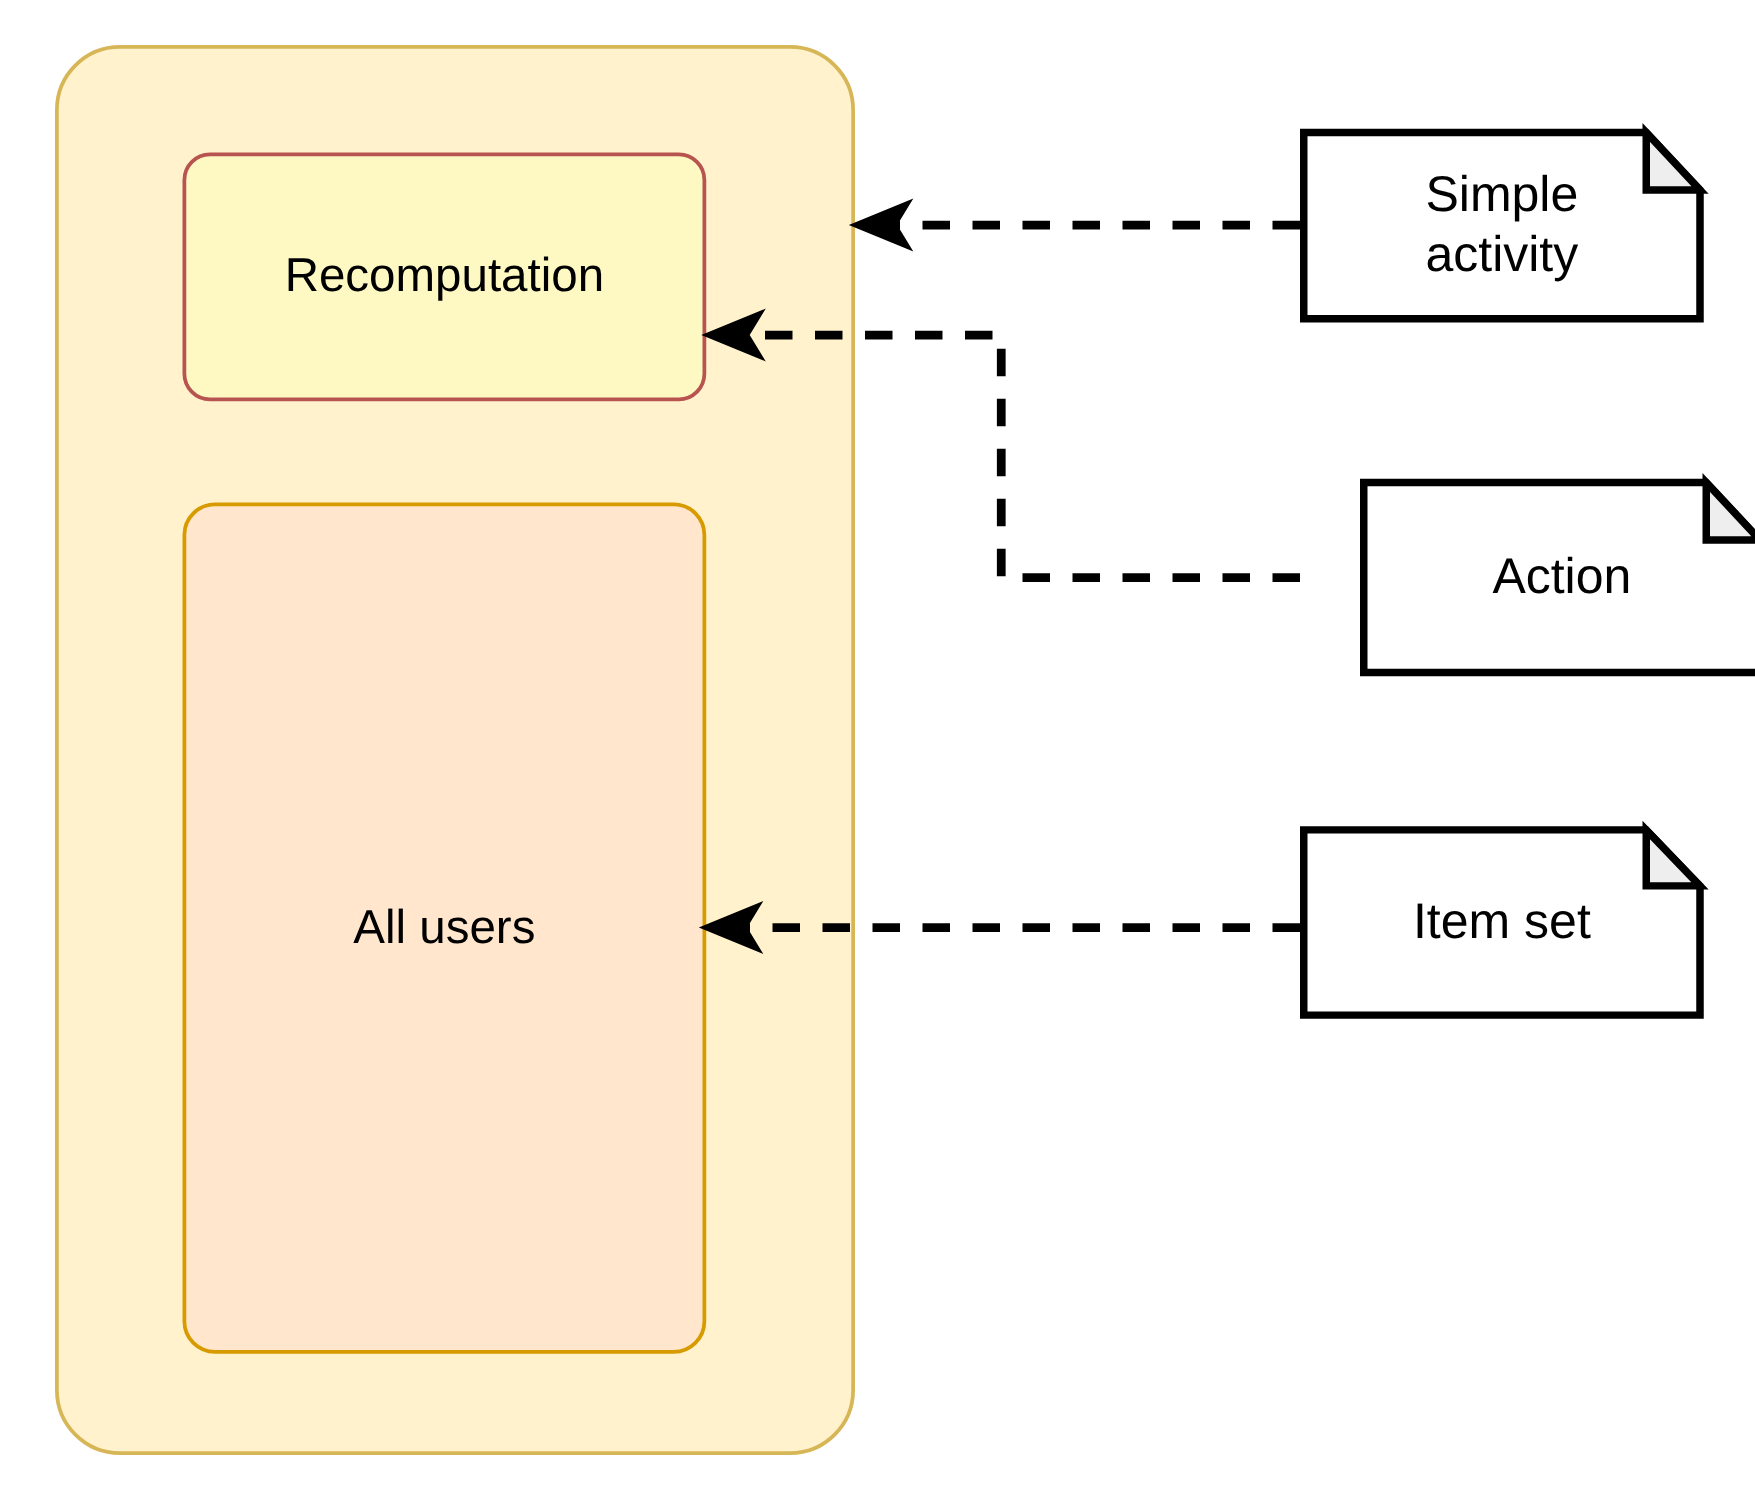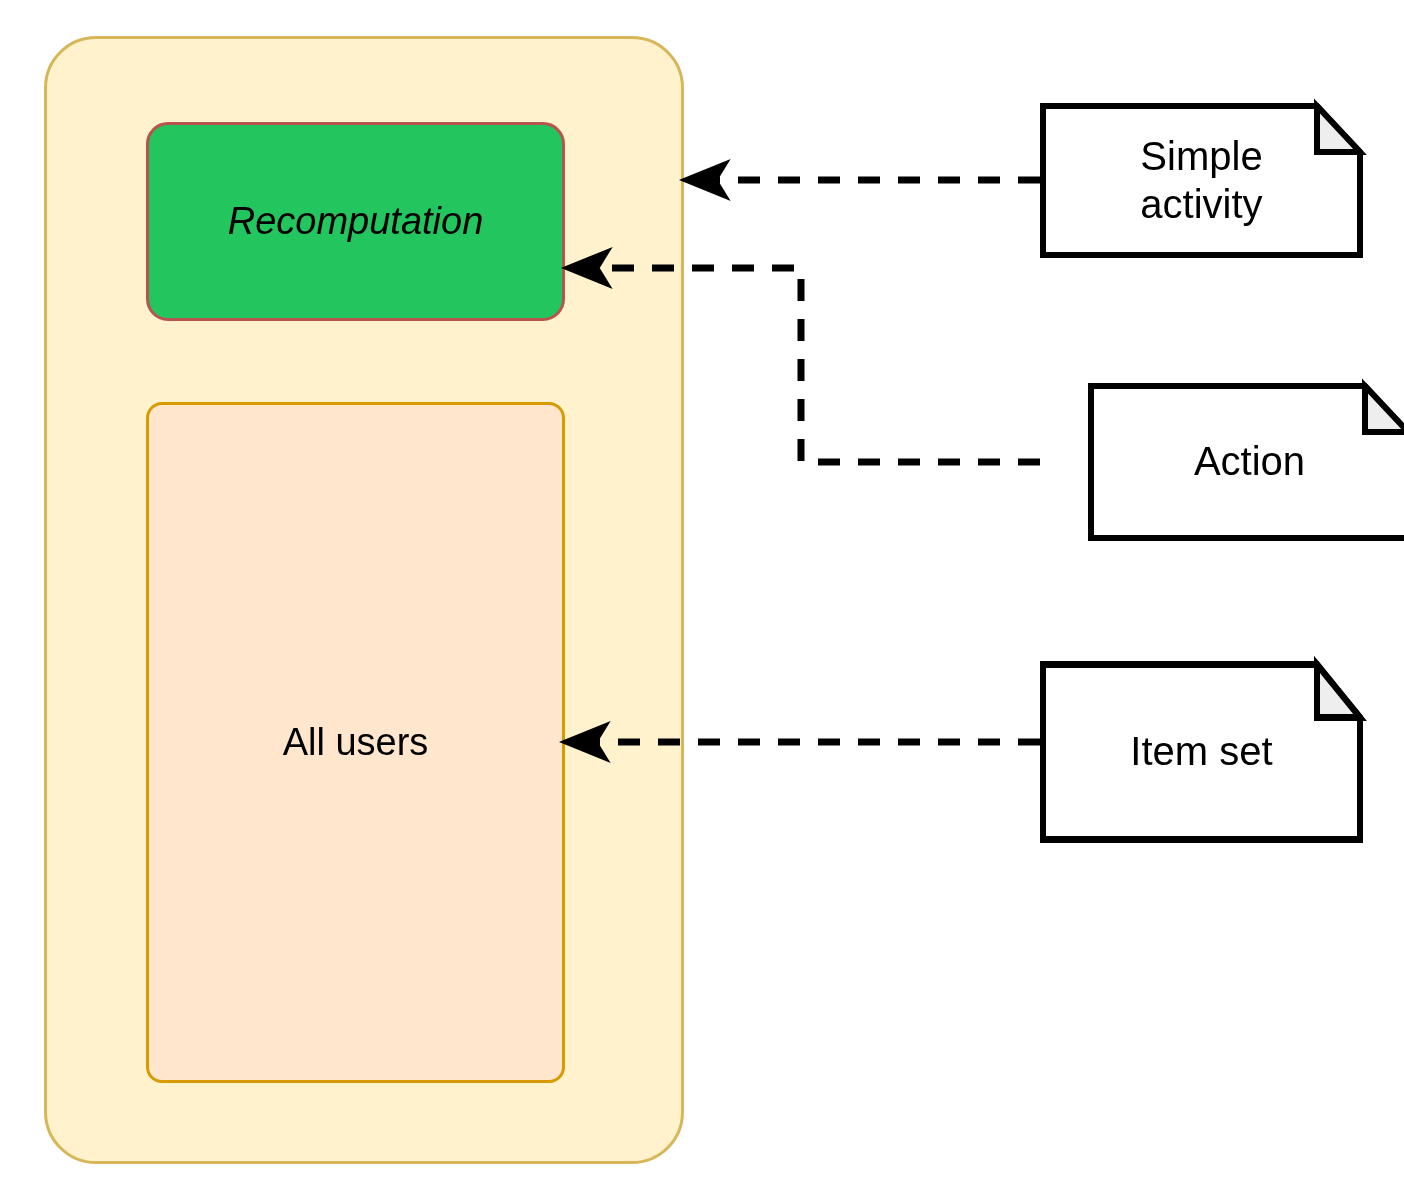--- a/index.html
+++ b/index.html
@@ -47,34 +47,33 @@
     background: #fff2cc;
     border: 3px solid #d6b656;
     border-radius: 52px;
   }
 
   #recomputation-box {
     left: 146px;
     top: 122px;
     width: 419px;
     height: 199px;
-    background: #22c55e;
+    background: #fef9c3;
     border: 3px solid #b85450;
     border-radius: 22px;
-    font-style: italic;
   }
 
   #all-users-box {
     left: 146px;
     top: 402px;
     width: 419px;
     height: 681px;
     background: #ffe6cc;
     border: 3px solid #d79b00;
-    border-radius: 16px;
+    border-radius: 26px;
   }
 
   
   .note {
     position: absolute;
     box-sizing: border-box;
   }
   .note-svg {
     position: absolute;
     left: 0;
@@ -95,21 +94,21 @@
     font-size: 40px;
     color: #000000;
     line-height: 1.18;
     text-align: center;
     white-space: pre-line;
     pointer-events: none;
   }
 
   #note-simple-activity { left: 1040px; top: 103px; width: 323px; height: 155px; }
   #note-action          { left: 1040px; top: 383px; width: 323px; height: 158px; margin-left: 48px; }
-  #note-item-set        { left: 1040px; top: 661px; width: 323px; height: 182px; }
+  #note-item-set        { left: 1040px; top: 661px; width: 323px; height: 154px; }
 
   
   #edge-layer {
     position: absolute;
     left: 0;
     top: 0;
     width: 1404px;
     height: 1204px;
     pointer-events: none;
   }

